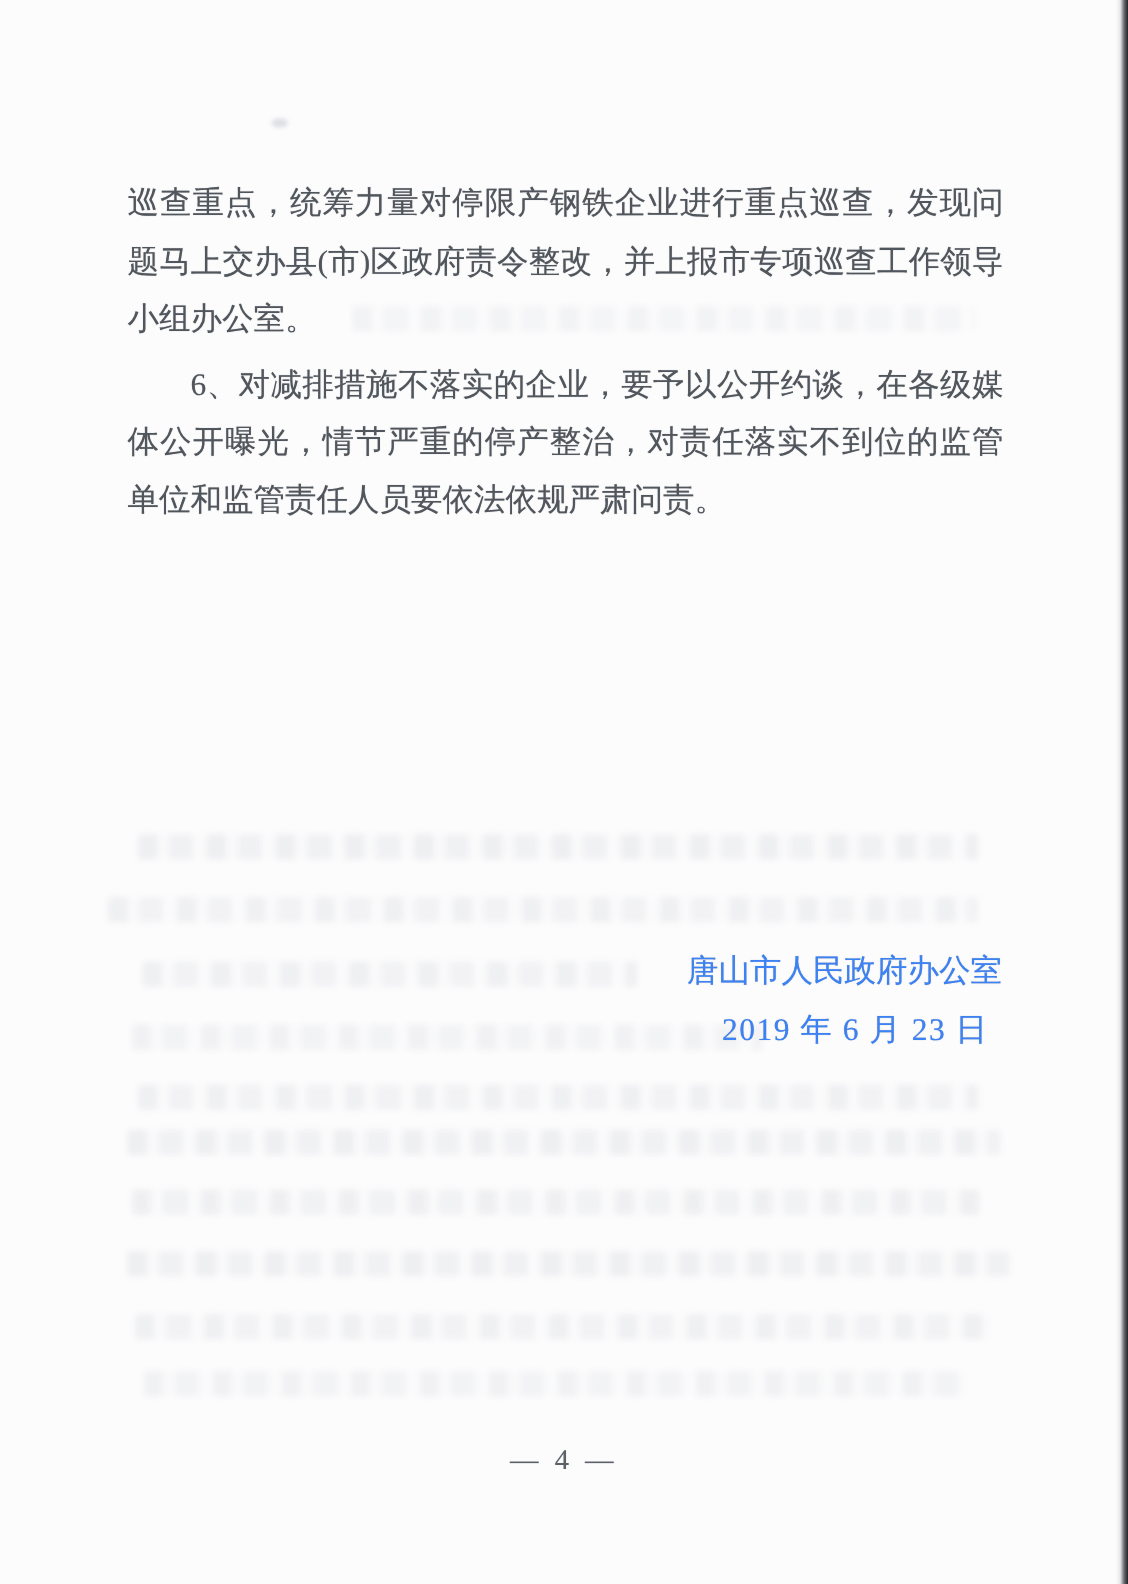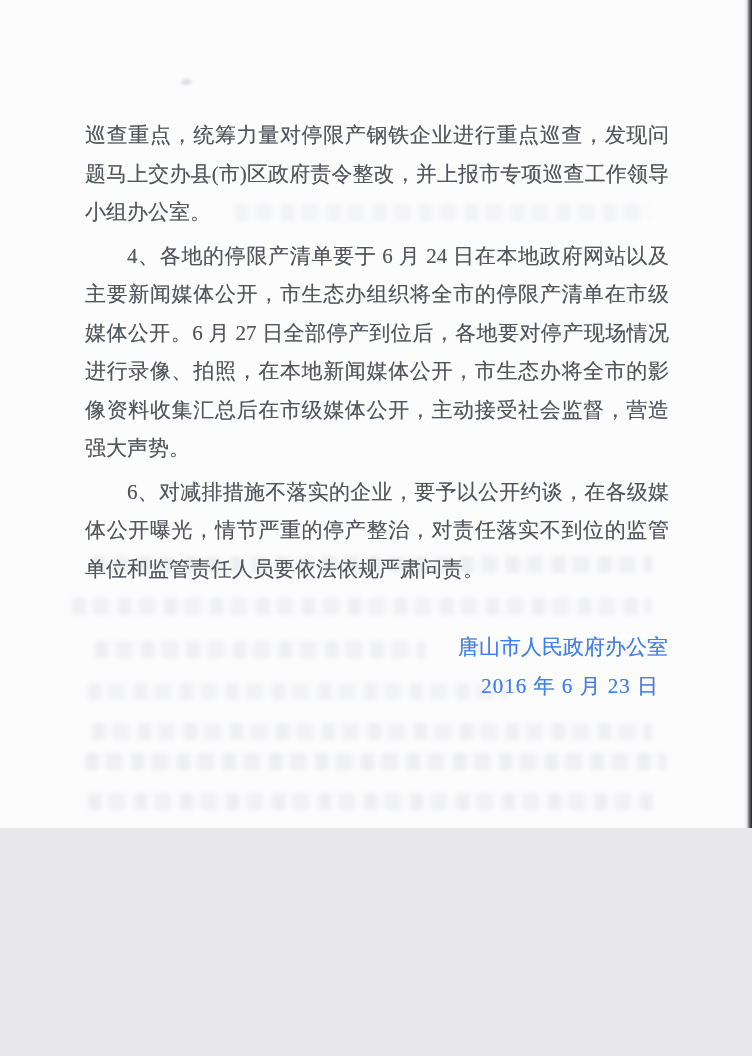--- a/index.html
+++ b/index.html
@@ -3,21 +3,21 @@
 <meta charset="utf-8">
 <style>
   html, body {
     margin: 0;
     padding: 0;
     background: #e8e8ea;
   }
   .page {
     position: relative;
     width: 752px;
-    height: 828px;
+    height: 1056px;
     margin: 0 auto;
     background: #fcfcfd;
     overflow: hidden;
     font-family: "Liberation Serif", "DejaVu Serif", serif;
   }
   
   .content {
     position: absolute;
     left: 85px;
     top: 116px;
@@ -99,38 +99,37 @@
 </style>
 </head>
 <body>
 
 <div class="page">
 
   <div class="speck"></div>
 
   <div class="content">
     <p>巡查重点，统筹力量对停限产钢铁企业进行重点巡查，发现问题马上交办县(市)区政府责令整改，并上报市专项巡查工作领导小组办公室。</p>
-    <p class="indent">4、各地的停限产清单要于 6 月 24 日在本地政府网站以及主要新闻媒体公开，市生态办组织将全市的停限产清单在市级媒体公开。6 月 27 日全部停产到位后，各地要对停产现场情况进行录像、拍照，在本地新闻媒体公开，市生态办将全市的影像资料收集汇总后在市级媒体公开，主动接受社会监督，营造强大声势。</p>
     <p class="indent">6、对减排措施不落实的企业，要予以公开约谈，在各级媒体公开曝光，情节严重的停产整治，对责任落实不到位的监管单位和监管责任人员要依法依规严肃问责。</p>
   </div>
 
   <div class="ghost" style="left:235px; top:204px; width:415px; opacity:.38;"></div>
   <div class="ghost" style="left:92px;  top:556px; width:560px; opacity:.55;"></div>
   <div class="ghost" style="left:72px;  top:598px; width:580px; opacity:.50;"></div>
   <div class="ghost" style="left:95px;  top:641px; width:330px; opacity:.50;"></div>
   <div class="ghost" style="left:88px;  top:683px; width:420px; opacity:.45;"></div>
   <div class="ghost" style="left:92px;  top:723px; width:560px; opacity:.50;"></div>
   <div class="ghost" style="left:85px;  top:753px; width:582px; opacity:.55;"></div>
   <div class="ghost" style="left:88px;  top:793px; width:565px; opacity:.52;"></div>
   <div class="ghost" style="left:85px;  top:834px; width:588px; opacity:.55;"></div>
   <div class="ghost" style="left:90px;  top:876px; width:570px; opacity:.50;"></div>
   <div class="ghost" style="left:96px;  top:914px; width:550px; opacity:.45;"></div>
 
   <div class="signature">
     <div class="office">唐山市人民政府办公室</div>
-    <div class="date">2016 年 6 月 23 日</div>
+    <div class="date">2019 年 6 月 23 日</div>
   </div>
 
   <div class="footer">— 4 —</div>
 
   <div class="scan-edge-right"></div>
 
 </div>
 
 </body></html>

